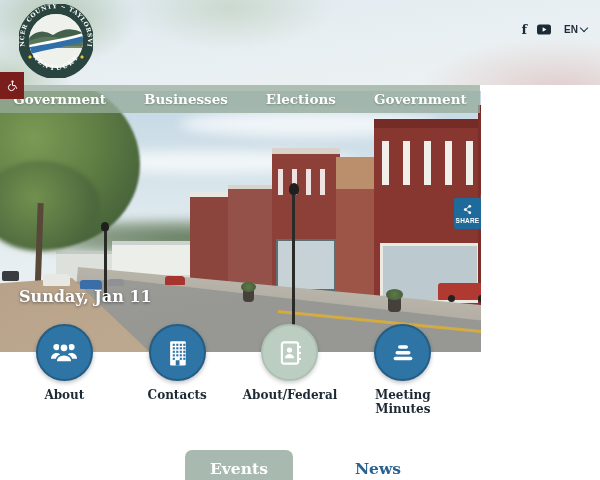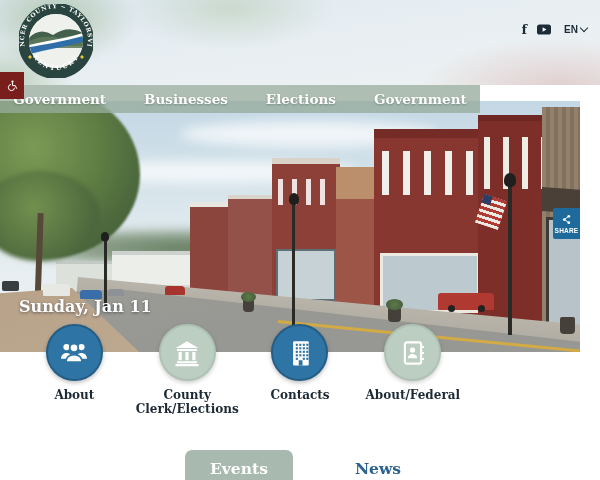--- a/index.html
+++ b/index.html
@@ -36,21 +36,21 @@
   .acc-btn{position:absolute;left:0;top:72px;width:24px;height:27px;background:#7a1e1c;
      border:none;z-index:40;display:flex;align-items:center;justify-content:center;cursor:pointer;}
 
   
   .main-nav{position:absolute;left:0;top:85px;width:480px;height:28px;z-index:30;
      background:rgba(151,172,156,.78);display:flex;align-items:center;justify-content:center;gap:38px;}
   .main-nav a{color:#fff;text-decoration:none;font-weight:bold;font-size:13.5px;
      text-shadow:0 1px 2px rgba(40,60,50,.35);cursor:pointer;}
 
   
-  .hero{position:absolute;left:0;top:101px;width:580px;height:267px;overflow:hidden;
+  .hero{position:absolute;left:0;top:91px;width:481px;height:267px;overflow:hidden;
      background:linear-gradient(180deg,#c3d7e4 0%,#d9e6ec 38%,#e7eef1 62%,#edf1f1 100%);}
   .hero div{position:absolute;}
   .cloud{background:rgba(255,255,255,.7);filter:blur(6px);border-radius:50%;}
   .treeline{left:0;top:128px;width:380px;height:38px;border-radius:50%;filter:blur(5px);
      background:radial-gradient(ellipse at 50% 50%, rgba(84,110,76,.9), rgba(96,120,84,.5) 60%, transparent 75%);}
   .bigtree{left:-38px;top:-12px;width:178px;height:168px;border-radius:46% 54% 52% 48%;
      background:radial-gradient(circle at 40% 35%, #7c9a55 0%, #5d7d43 45%, #46613a 80%);
      filter:blur(1px);}
   .bigtree2{left:-20px;top:70px;width:120px;height:90px;border-radius:50%;
      background:radial-gradient(circle at 45% 40%, #72904f, #4b663c 75%);filter:blur(2px);}
@@ -100,21 +100,21 @@
   .wheel{background:#222;border-radius:50%;}
   .hero-date{position:absolute;left:19px;top:196px;color:#fff;font-weight:bold;font-size:16px;
      text-shadow:0 1px 3px rgba(20,30,40,.55);z-index:5;}
   .share-btn{position:absolute;right:0;top:107px;width:27px;height:31px;background:#1e6b9b;border:none;
      color:#fff;display:flex;flex-direction:column;align-items:center;justify-content:center;gap:2px;
      cursor:pointer;z-index:6;border-radius:2px 0 0 2px;padding:0;}
   .share-btn span{font-family:"Liberation Sans",sans-serif;font-size:6.5px;font-weight:bold;letter-spacing:.2px;}
 
   
   .lower{position:absolute;left:0;top:352px;width:600px;height:128px;background:#fff;}
-  .ql-row{position:absolute;left:18px;top:324px;width:564px;display:flex;z-index:20;}
+  .ql-row{position:absolute;left:8px;top:324px;width:564px;display:flex;z-index:20;}
   .ql{width:112.8px;display:flex;flex-direction:column;align-items:center;cursor:pointer;}
   .ql-circle{width:57px;height:57px;border-radius:50%;display:flex;align-items:center;justify-content:center;}
   .ql-circle.blue{background:#2e75a5;border:2px solid #245e86;box-shadow:0 2px 4px rgba(0,0,0,.25);}
   .ql-circle.sage{background:#bccdc2;border:2px solid #aec2b4;box-shadow:0 2px 4px rgba(0,0,0,.2);}
   .ql-label{margin-top:8px;font-weight:bold;font-size:12px;line-height:1.15;color:#1d2a35;
      text-align:center;max-width:110px;}
 
   
   .tab-row{position:absolute;left:0;top:450px;width:600px;display:flex;justify-content:center;
      gap:48px;z-index:20;}
@@ -263,34 +263,20 @@
           <path d="M1.6 16.5c0-2.8 2-4.6 4.4-4.6 1 0 2 .3 2.7.9v3.7z" fill="#fff"></path>
           <circle cx="18" cy="7.2" r="2.5" fill="#fff"></circle>
           <path d="M22.4 16.5c0-2.8-2-4.6-4.4-4.6-1 0-2 .3-2.7.9v3.7z" fill="#fff"></path>
           <circle cx="12" cy="7.8" r="3.4" fill="#fff" stroke="#2e75a5" stroke-width="1.4"></circle>
           <path d="M5.6 18.8c0-3.4 2.8-5.6 6.4-5.6s6.4 2.2 6.4 5.6v.4H5.6z" fill="#fff" stroke="#2e75a5" stroke-width="1.4"></path>
         </svg>
       </span>
       <span class="ql-label">About</span>
     </div>
 
-    <div class="ql">
-      <span class="ql-circle sage">
-        <svg width="30" height="30" viewBox="0 0 24 24">
-          <polygon points="12,2.6 21,8 3,8" fill="#fff"></polygon>
-          <rect x="4" y="8.8" width="16" height="1.6" fill="#fff"></rect>
-          <rect x="5.2" y="11.2" width="2.6" height="6.6" fill="#fff"></rect>
-          <rect x="10.7" y="11.2" width="2.6" height="6.6" fill="#fff"></rect>
-          <rect x="16.2" y="11.2" width="2.6" height="6.6" fill="#fff"></rect>
-          <rect x="4" y="18.6" width="16" height="1.6" fill="#fff"></rect>
-          <rect x="2.8" y="20.8" width="18.4" height="1.8" fill="#fff"></rect>
-        </svg>
-      </span>
-      <span class="ql-label">County Clerk/Elections</span>
-    </div>
 
     <div class="ql">
       <span class="ql-circle blue">
         <svg width="30" height="30" viewBox="0 0 24 24">
           <rect x="6.5" y="2.5" width="12.5" height="19.5" rx="1" fill="#fff"></rect>
           <g fill="#2e75a5">
             <rect x="8.6" y="4.6" width="1.7" height="1.7"></rect>
               <rect x="11.4" y="4.6" width="1.7" height="1.7"></rect>
               <rect x="14.2" y="4.6" width="1.7" height="1.7"></rect>
               <rect x="17" y="4.6" width="1.7" height="1.7"></rect>
@@ -323,20 +309,30 @@
           <rect x="18" y="6.4" width="2.8" height="1.6" fill="#fff"></rect>
           <rect x="18" y="11.2" width="2.8" height="1.6" fill="#fff"></rect>
           <rect x="18" y="16" width="2.8" height="1.6" fill="#fff"></rect>
           <circle cx="11.6" cy="9.6" r="2.1" fill="#fff"></circle>
           <path d="M7.9 16.2c0-2.1 1.7-3.5 3.7-3.5s3.7 1.4 3.7 3.5z" fill="#fff"></path>
         </svg>
       </span>
       <span class="ql-label">About/Federal</span>
     </div>
 
+    <div class="ql">
+      <span class="ql-circle blue">
+        <svg width="30" height="30" viewBox="0 0 24 24">
+          <rect x="8" y="5.8" width="8" height="2.8" rx="1.4" fill="#fff"></rect>
+          <rect x="6" y="10.4" width="12" height="2.8" rx="1.4" fill="#fff"></rect>
+          <rect x="4.5" y="15" width="15" height="2.8" rx="1.4" fill="#fff"></rect>
+        </svg>
+      </span>
+      <span class="ql-label">Meeting Minutes</span>
+    </div>
   </div>
 
   <div class="tab-row">
     <button class="tab active">Events</button>
     <button class="tab inactive">News</button>
   </div>
 
 </div>
 
 </body></html>

